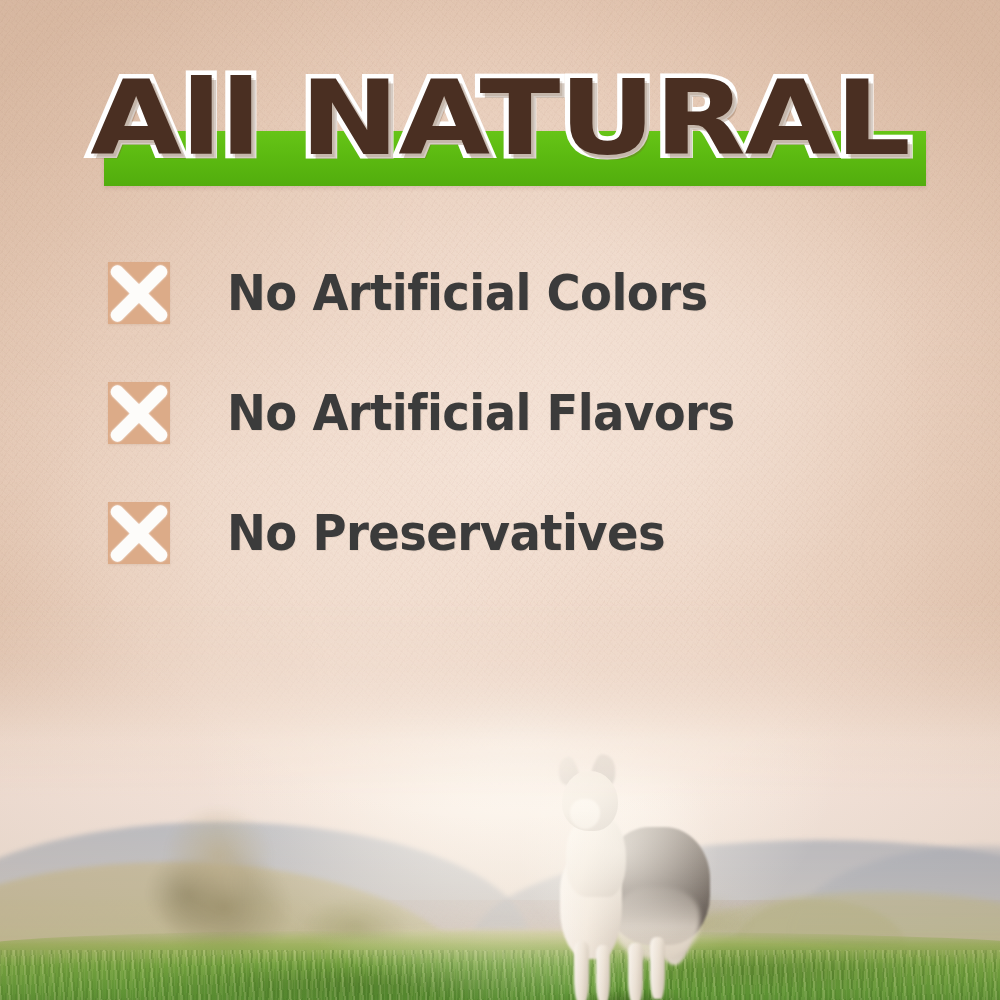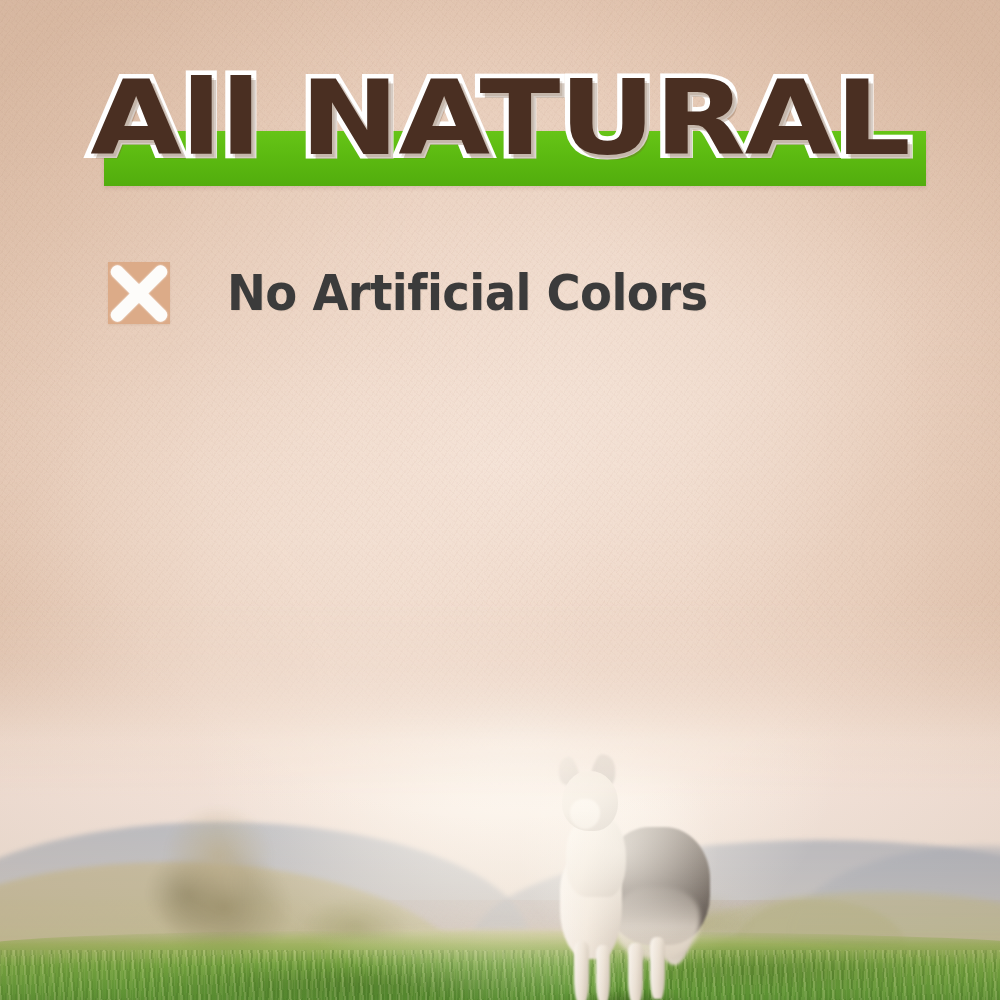--- a/index.html
+++ b/index.html
@@ -416,18 +416,32 @@
   <div class="features">
 
     <div class="feature-row">
       <div class="checkbox">
         <span class="x-bar a"></span>
         <span class="x-bar b"></span>
       </div>
       <div class="feature-label">No Artificial Colors</div>
     </div>
 
-
+    <div class="feature-row">
+      <div class="checkbox">
+        <span class="x-bar a"></span>
+        <span class="x-bar b"></span>
+      </div>
+      <div class="feature-label">No Artificial Flavors</div>
+    </div>
+
+    <div class="feature-row">
+      <div class="checkbox">
+        <span class="x-bar a"></span>
+        <span class="x-bar b"></span>
+      </div>
+      <div class="feature-label">No Preservatives</div>
+    </div>
 
 
   </div>
 
 </div>
 
 </body></html>

